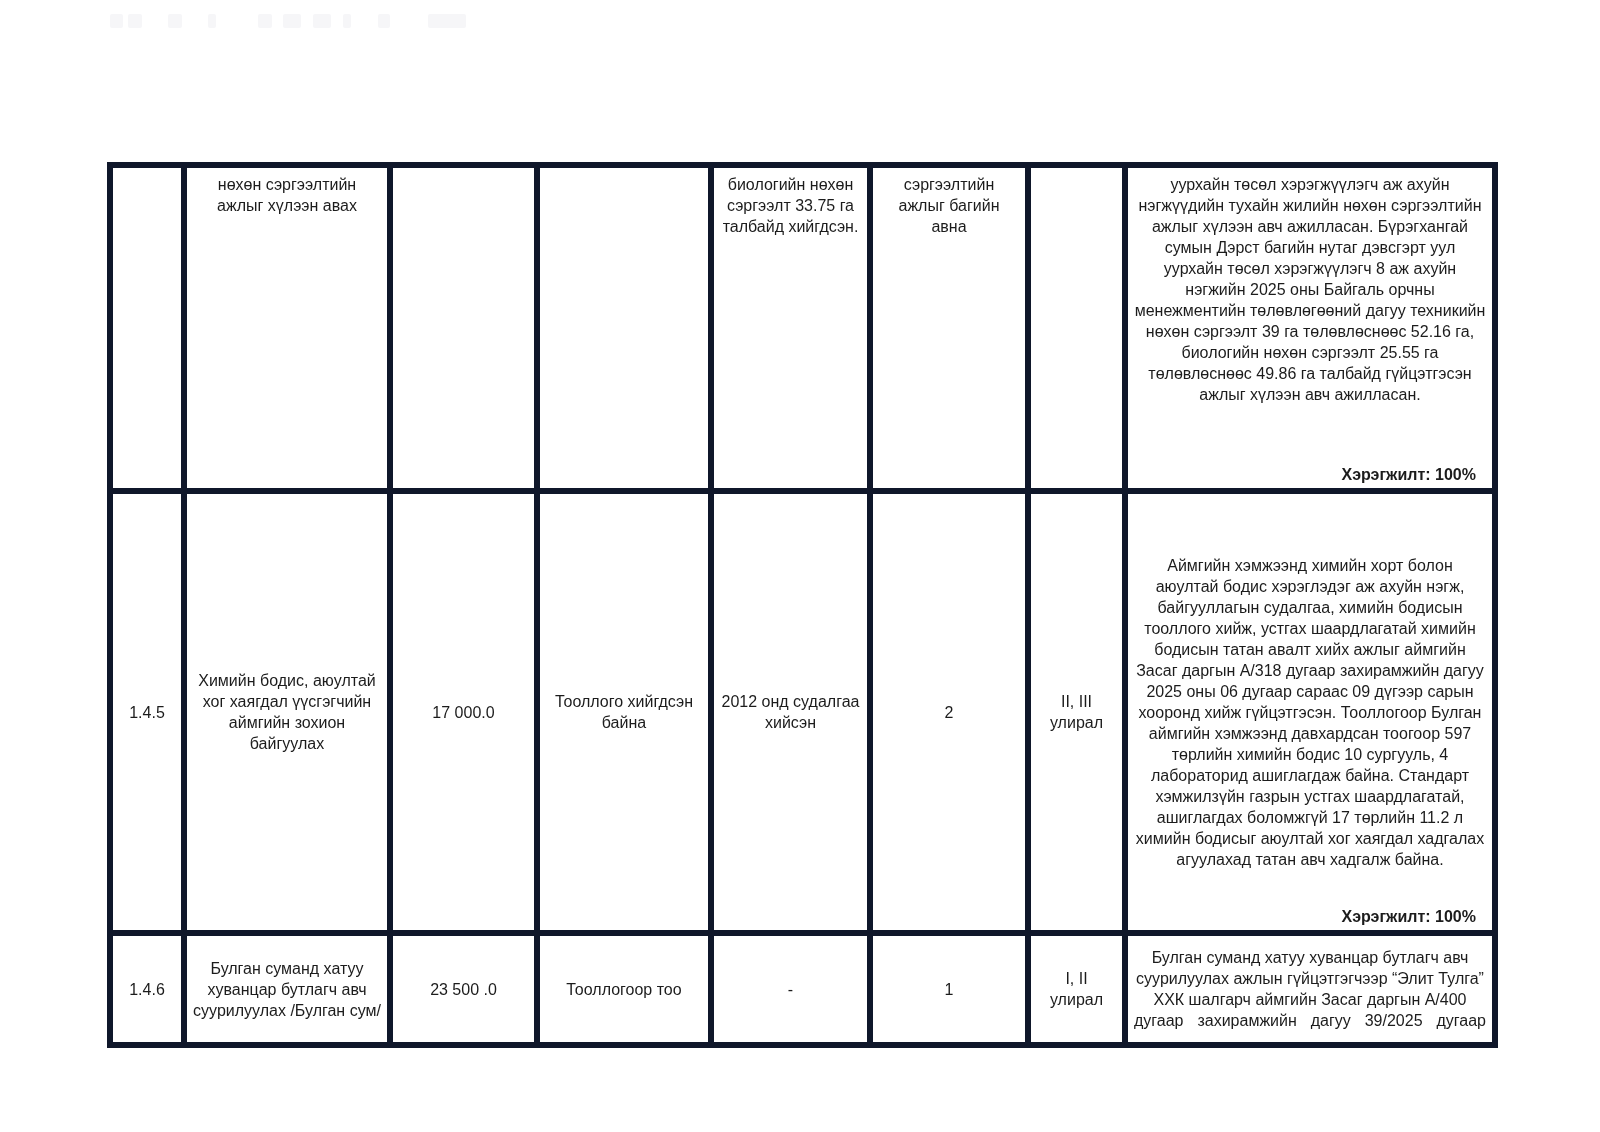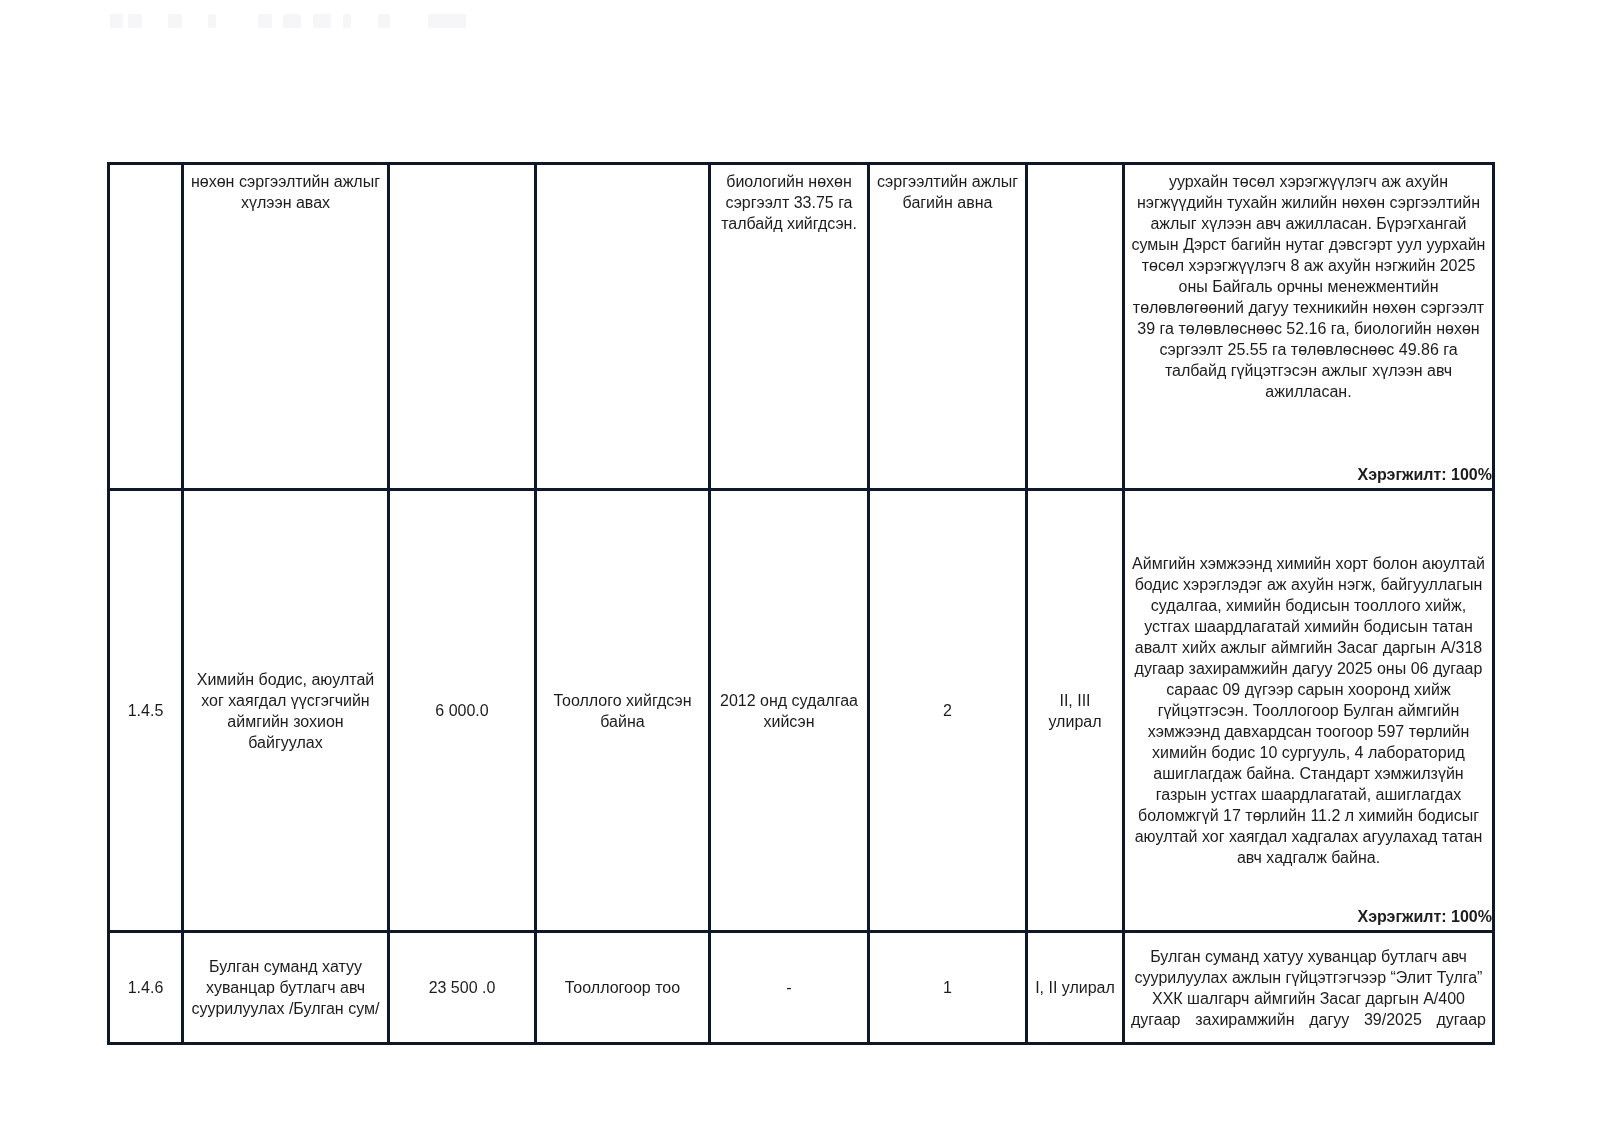--- a/index.html
+++ b/index.html
@@ -39,21 +39,21 @@
 
   table.report {
     position: absolute;
     left: 107px;
     top: 162px;
     width: 1385px;
     border-collapse: collapse;
     table-layout: fixed;
   }
   table.report td {
-    border: 3px solid #0f172a;
+    border: 6px solid #0f172a;
     font-size: 16px;
     line-height: 21px;
     text-align: center;
     vertical-align: middle;
     padding: 2px 6px;
     overflow: hidden;
     word-wrap: break-word;
   }
   tr.r1 { height: 326px; }
   tr.r2 { height: 442px; }
@@ -64,21 +64,21 @@
     text-align: justify;
     vertical-align: top;
     position: relative;
     padding: 3px 8px 3px 9px;
   }
   td.desc.justify-last {
     text-align-last: justify;
   }
   .impl {
     position: absolute;
-    right: 0;
+    right: 16px;
     bottom: 3px;
     font-weight: bold;
     font-size: 16px;
     line-height: 21px;
     white-space: nowrap;
   }
 </style>
 </head>
 <body>
 
@@ -120,21 +120,21 @@
         <td></td>
         <td class="desc">
           <span>уурхайн төсөл хэрэгжүүлэгч аж ахуйн нэгжүүдийн тухайн жилийн нөхөн сэргээлтийн ажлыг хүлээн авч ажилласан. Бүрэгхангай сумын Дэрст багийн нутаг дэвсгэрт уул уурхайн төсөл хэрэгжүүлэгч 8 аж ахуйн нэгжийн 2025 оны Байгаль орчны менежментийн төлөвлөгөөний дагуу техникийн нөхөн сэргээлт 39 га төлөвлөснөөс 52.16 га, биологийн нөхөн сэргээлт 25.55 га төлөвлөснөөс 49.86 га талбайд гүйцэтгэсэн ажлыг хүлээн авч ажилласан.</span>
           <span class="impl">Хэрэгжилт: 100%</span>
         </td>
       </tr>
 
       <tr class="r2">
         <td>1.4.5</td>
         <td>Химийн бодис, аюултай хог хаягдал үүсгэгчийн аймгийн зохион байгуулах</td>
-        <td>6 000.0</td>
+        <td>17 000.0</td>
         <td>Тооллого хийгдсэн байна</td>
         <td>2012 онд судалгаа хийсэн</td>
         <td>2</td>
         <td>II, III улирал</td>
         <td class="desc">
           <span>Аймгийн хэмжээнд химийн хорт болон аюултай бодис хэрэглэдэг аж ахуйн нэгж, байгууллагын судалгаа, химийн бодисын тооллого хийж, устгах шаардлагатай химийн бодисын татан авалт хийх ажлыг аймгийн Засаг даргын А/318 дугаар захирамжийн дагуу 2025 оны 06 дугаар сараас 09 дүгээр сарын хооронд хийж гүйцэтгэсэн. Тооллогоор Булган аймгийн хэмжээнд давхардсан тоогоор 597 төрлийн химийн бодис 10 сургууль, 4 лабораторид ашиглагдаж байна. Стандарт хэмжилзүйн газрын устгах шаардлагатай, ашиглагдах боломжгүй 17 төрлийн 11.2 л химийн бодисыг аюултай хог хаягдал хадгалах агуулахад татан авч хадгалж байна.</span>
           <span class="impl">Хэрэгжилт: 100%</span>
         </td>
       </tr>
 

